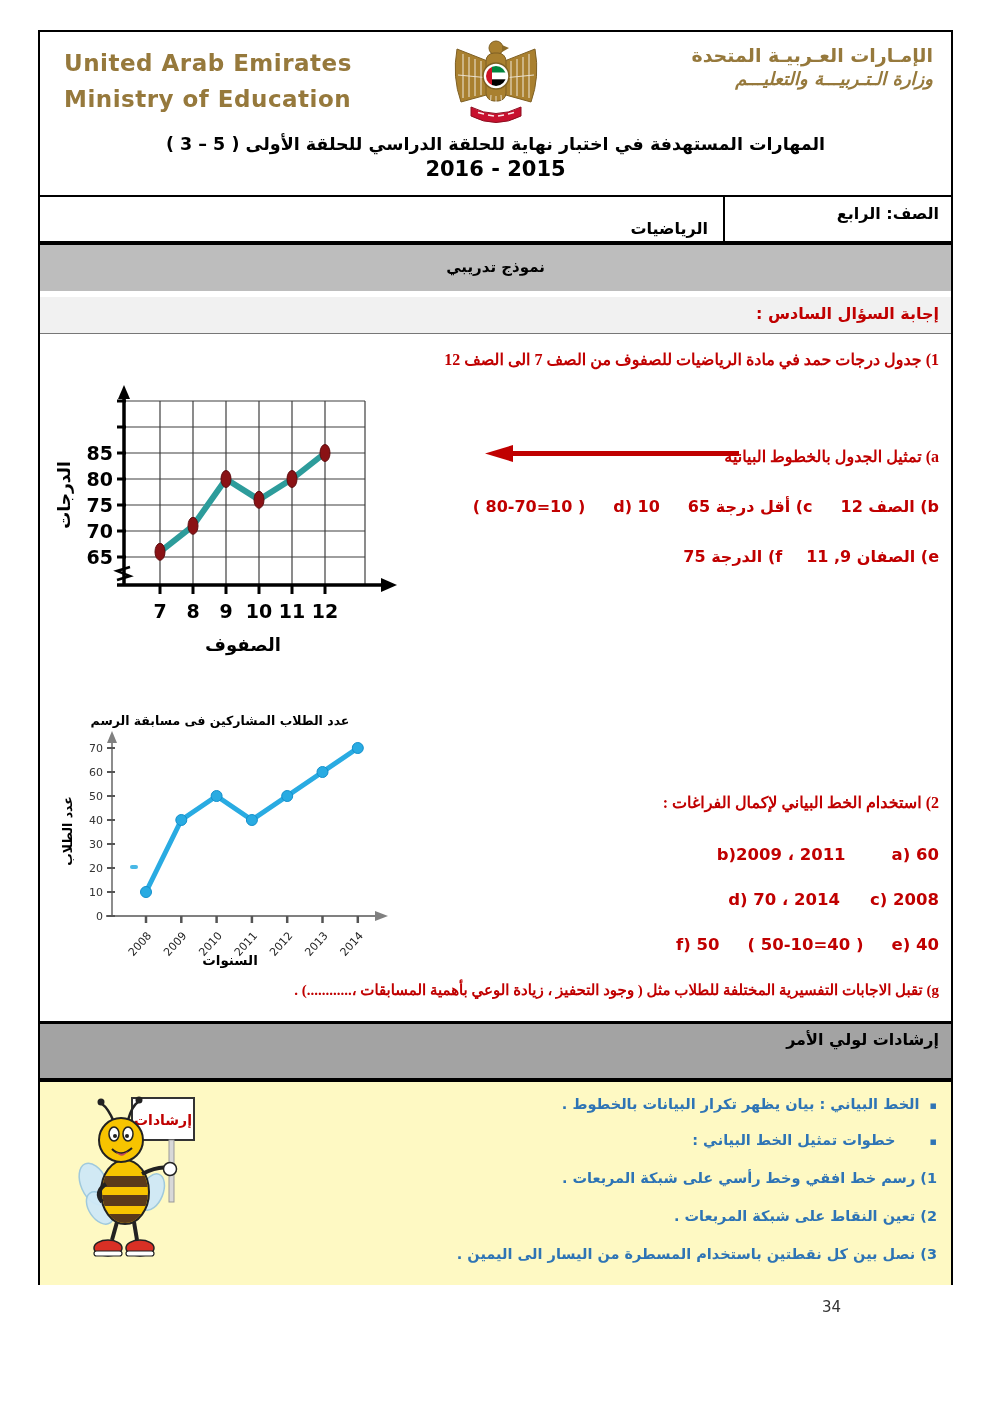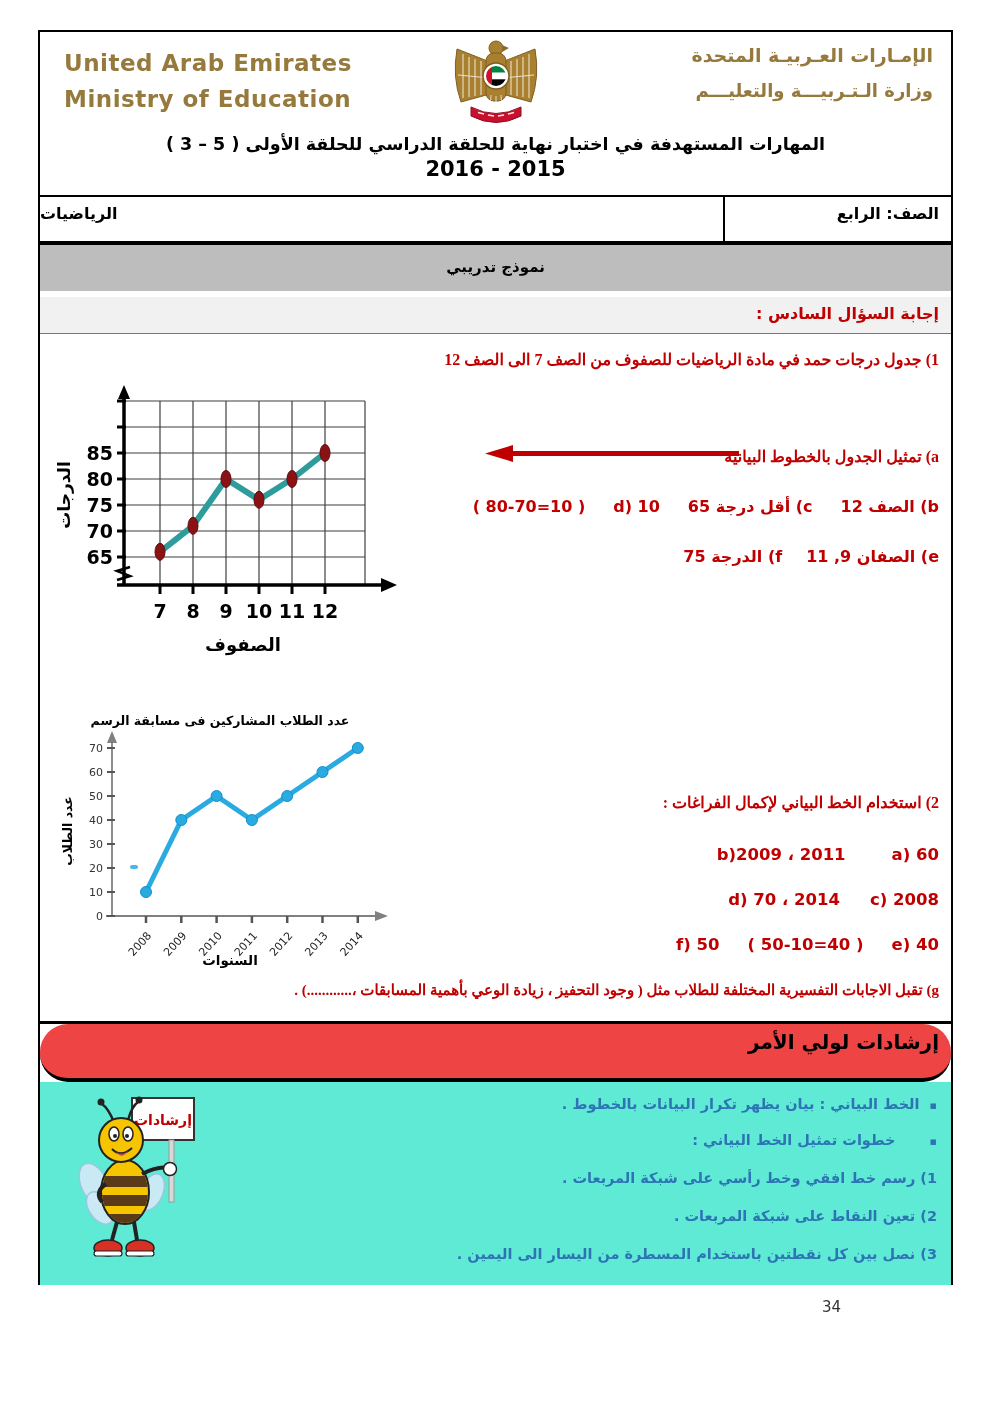--- a/index.html
+++ b/index.html
@@ -6,55 +6,55 @@
   .page{position:relative;width:992px;height:1403px;background:#fff;overflow:hidden;
         font-family:"DejaVu Sans",sans-serif;color:#000;}
   .frame{position:absolute;left:38px;top:30px;width:911px;height:1251px;border:2px solid #000;background:#fff;}
 
   
   .header-row{position:relative;height:93px;}
   .eng{position:absolute;left:24px;top:14px;font-weight:bold;font-size:23px;line-height:1.55;
        color:#96793C;letter-spacing:.5px;}
   .arb{position:absolute;right:18px;top:12px;font-weight:bold;color:#96793C;direction:rtl;}
   .arb .l1{font-size:19px;letter-spacing:.5px;}
-  .arb .l2{font-size:18px;margin-top:14px;letter-spacing:.5px;}
+  .arb .l2{font-size:18px;margin-top:2px;letter-spacing:.5px;font-style:italic;}
   .emblem{position:absolute;left:50%;top:5px;transform:translateX(-50%);}
 
   
   .title-row{height:70px;text-align:center;}
   .t1{font-size:17.5px;font-weight:bold;direction:rtl;padding-top:9px;white-space:nowrap;}
   .t1 .range{direction:ltr;unicode-bidi:embed;}
   .t2{font-size:21px;font-weight:bold;margin-top:3px;}
 
   
   .info-row{height:44px;border-top:2px solid #000;border-bottom:4px solid #000;display:flex;}
-  .cell-subject{flex:1;text-align:left;padding:7px 15px 0 0;font-weight:bold;font-size:16px;direction:rtl;}
+  .cell-subject{flex:1;text-align:right;padding:22px 15px 0 0;font-weight:bold;font-size:16px;direction:rtl;}
   .cell-class{width:214px;border-left:2px solid #000;padding:7px 12px 0 0;font-weight:bold;font-size:16px;
               direction:rtl;text-align:right;}
 
   .gray-bar{height:46px;background:#BDBDBD;margin-bottom:6px;text-align:center;
             font-weight:bold;font-size:15px;line-height:44px;}
   .answer-bar{height:36px;background:#F1F1F1;border-bottom:1px solid #777;direction:rtl;text-align:right;
               padding-right:12px;font-weight:bold;font-size:16px;line-height:34px;color:#C00000;}
 
   
   .main{position:relative;height:687px;border-bottom:3px solid #000;background:#fff;}
   .abs{position:absolute;}
   .red{color:#C00000;font-weight:bold;white-space:nowrap;}
   .rtl{direction:rtl;font-family:Liberation Serif, serif;}
   .row-rtl{display:flex;flex-direction:row-reverse;justify-content:flex-start;align-items:baseline;}
   .row-rtl span{white-space:nowrap;}
   .seg-rtl{direction:rtl;unicode-bidi:embed;}
   .seg-ltr{direction:ltr;unicode-bidi:embed;}
   svg text{font-family:"DejaVu Sans",sans-serif;}
 
   
-  .guardian-bar{height:48px;background:#ef4444;border-bottom:4px solid #000;direction:rtl;text-align:right;
-                padding:6px 12px 0 0;font-weight:bold;font-size:20px;border-radius:28px;}
-  .bottom{position:relative;height:203px;background:#5eead4;text-decoration:underline;}
+  .guardian-bar{height:48px;background:#a3a3a3;border-bottom:4px solid #000;direction:rtl;text-align:right;
+                padding:6px 12px 0 0;font-weight:bold;font-size:16px;}
+  .bottom{position:relative;height:203px;background:#fef9c3;text-decoration:underline;}
   .blue-line{position:absolute;right:14px;direction:rtl;white-space:nowrap;color:#2E74B5;
              font-weight:bold;font-size:14.5px;}
   .blue-line .sq{font-size:11px;}
   .blue-line .txt{margin-right:10px;}
   .blue-line .txt-indent{margin-right:34px;}
   .pagenum{position:absolute;left:822px;top:1298px;font-size:15px;color:#333;}
 </style>
 </head>
 <body>
 

